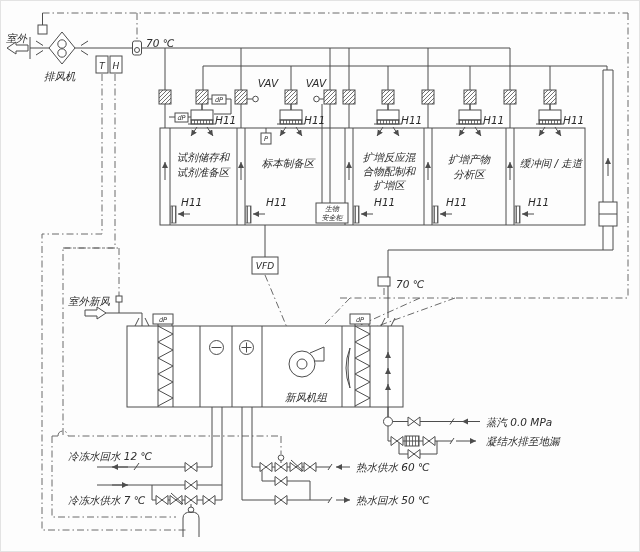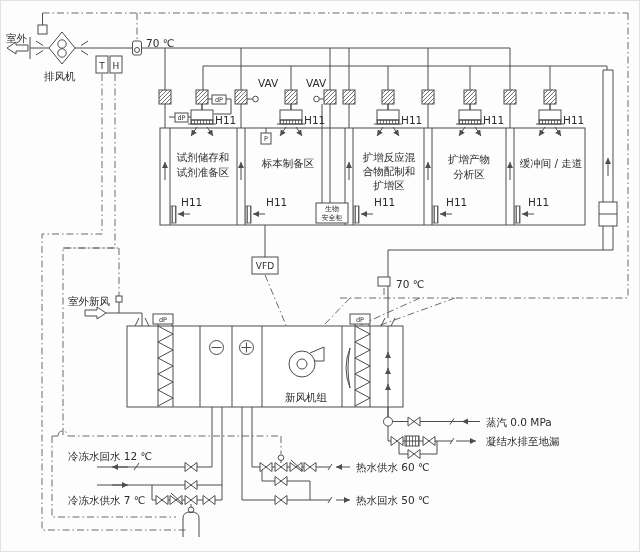--- a/index.html
+++ b/index.html
@@ -1,17 +1,17 @@
 <!DOCTYPE html>
 <html><head>
 <meta charset="utf-8">
 <style>
   html,body{margin:0;padding:0;background:#ffffff;}
   .stage{width:640px;height:552px;position:relative;background:#f0abfc;overflow:hidden;
-         font-family:"DejaVu Sans",sans-serif;}
+         font-family:"DejaVu Sans",sans-serif;font-style:italic;}
   svg{display:block;}
   .ln{stroke:#4d4d4d;stroke-width:1;fill:none;}
   .dd{stroke:#6a6a6a;stroke-width:1;fill:none;stroke-dasharray:7 3 1.5 3;}
   .fw{fill:#ffffff;stroke:#4d4d4d;stroke-width:1;}
   .t{fill:#2b2b2b;stroke:none;font-family:"DejaVu Sans",sans-serif;}
   .t10{font-size:10.5px;} .t9{font-size:9px;} .t7{font-size:7px;} .t65{font-size:6.5px;}
   .mid{text-anchor:middle;}
 </style>
 </head>
 <body>

